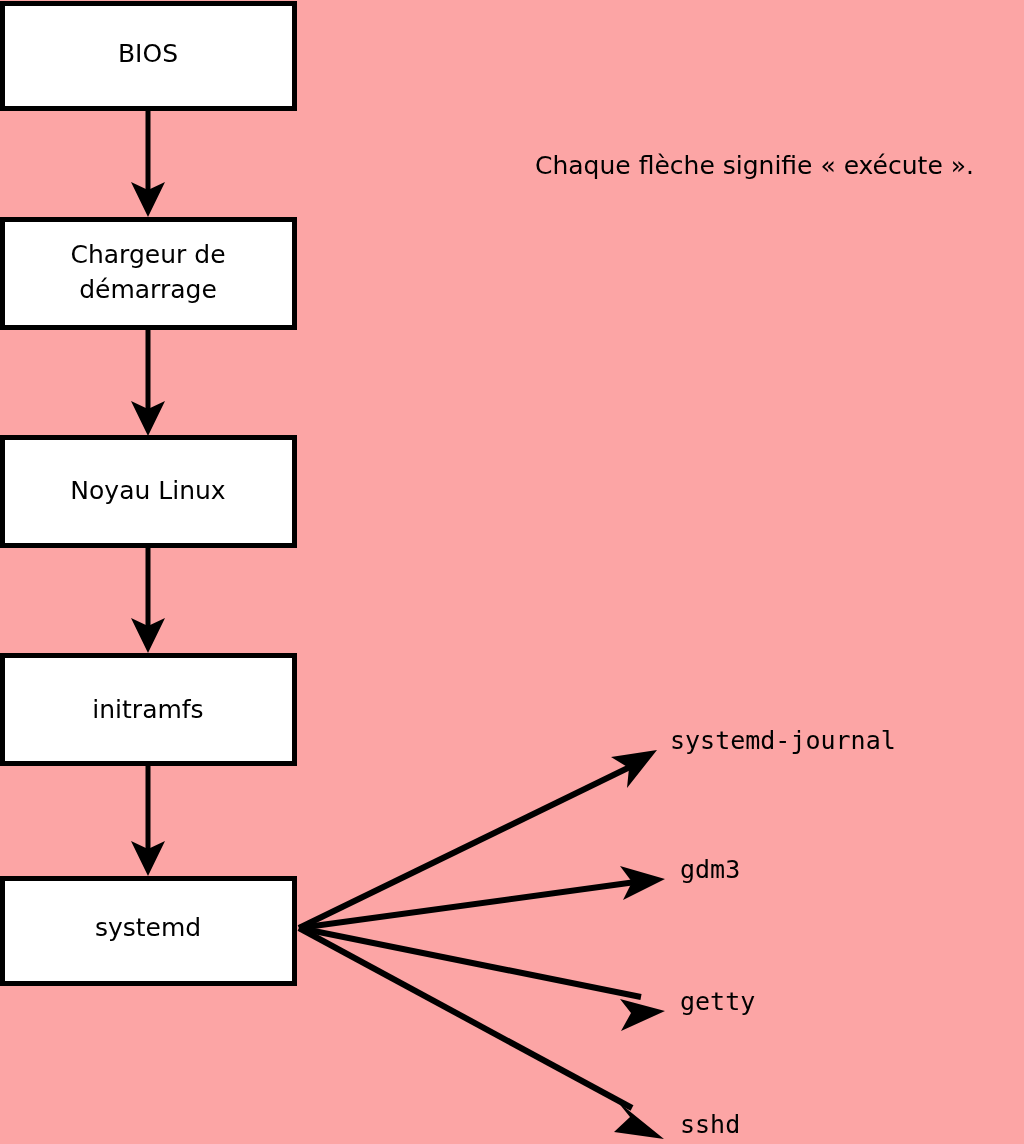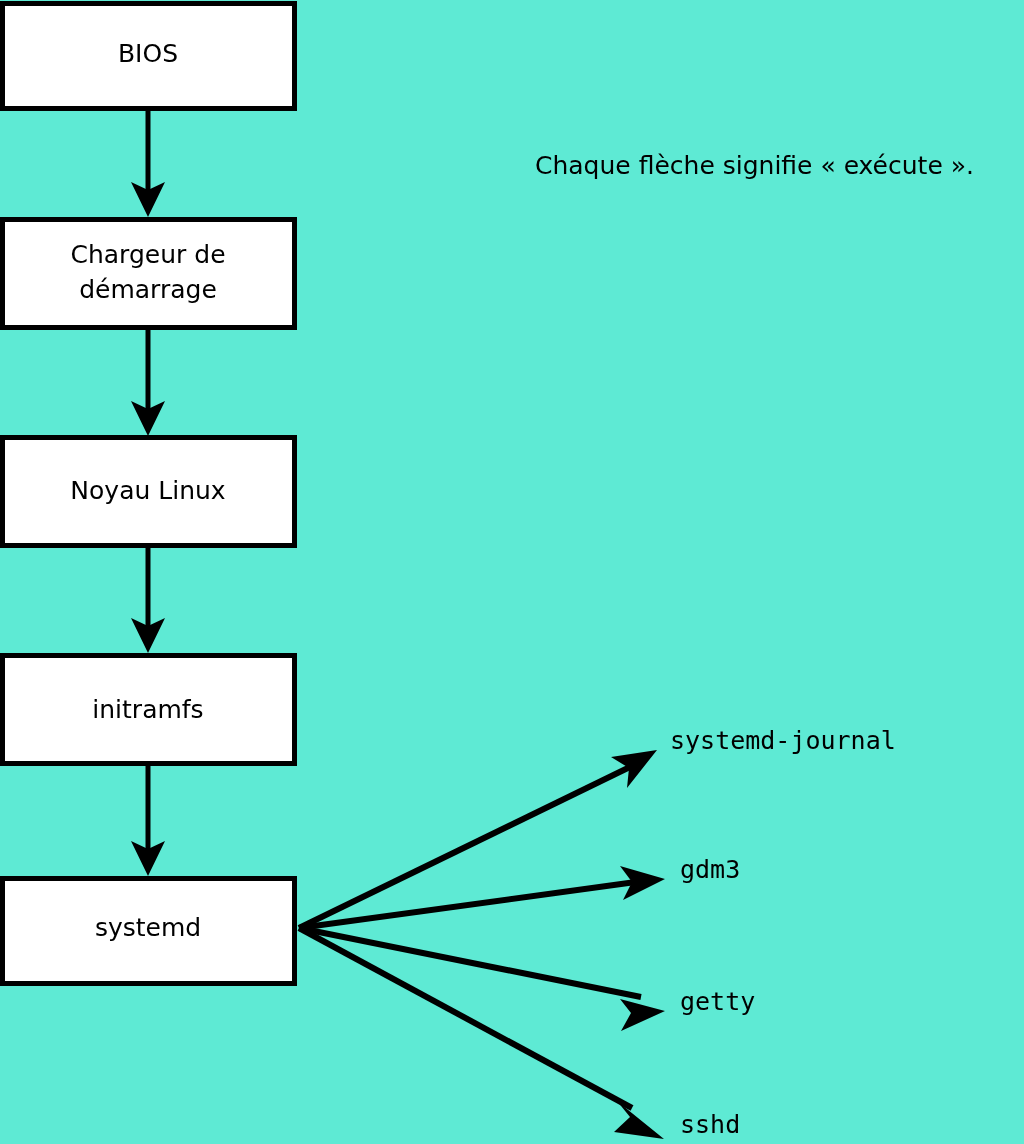--- a/index.html
+++ b/index.html
@@ -9,21 +9,21 @@
     background: #ffffff;
   }
   body {
     font-family: "DejaVu Sans", sans-serif;
     color: #000000;
   }
   #canvas {
     position: relative;
     width: 1024px;
     height: 1144px;
-    background: #5eead4;
+    background: #fca5a5;
     overflow: hidden;
   }
   #diagram-svg {
     position: absolute;
     left: 0;
     top: 0;
     width: 1024px;
     height: 1144px;
     display: block;
   }

